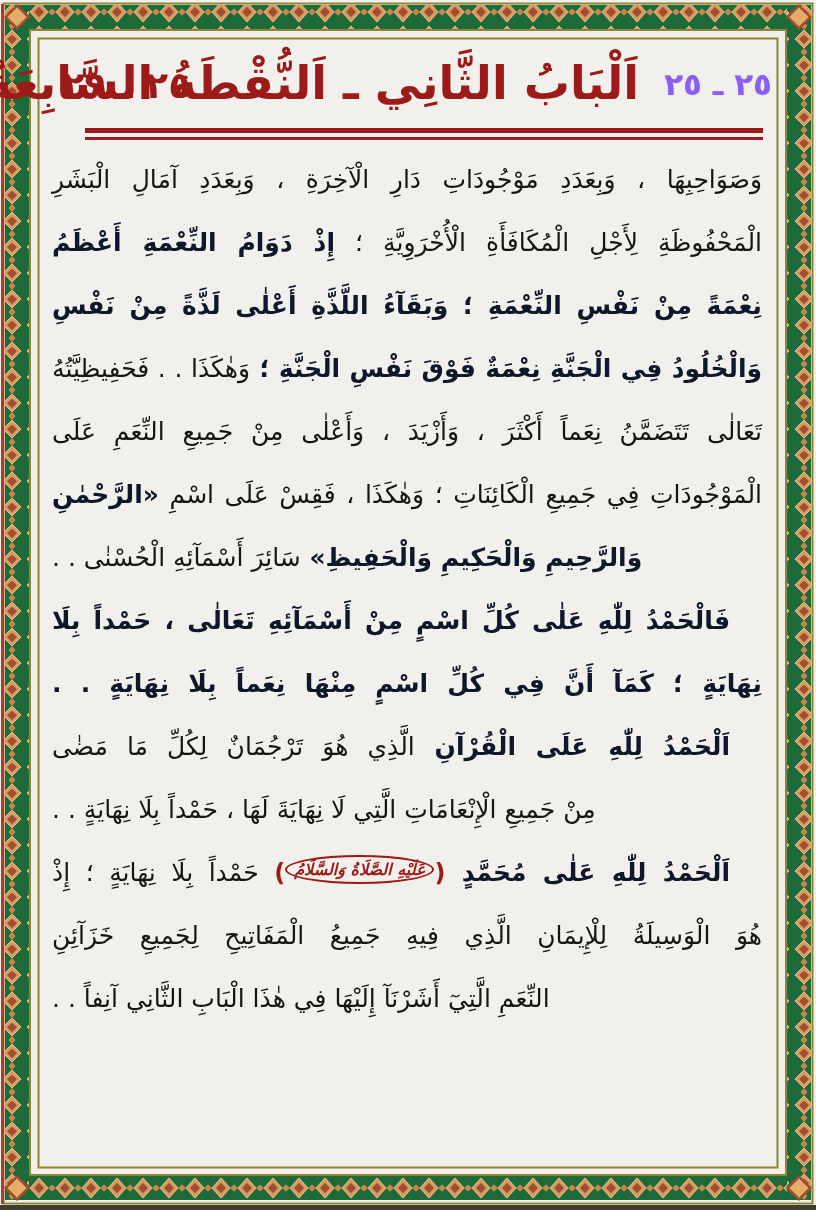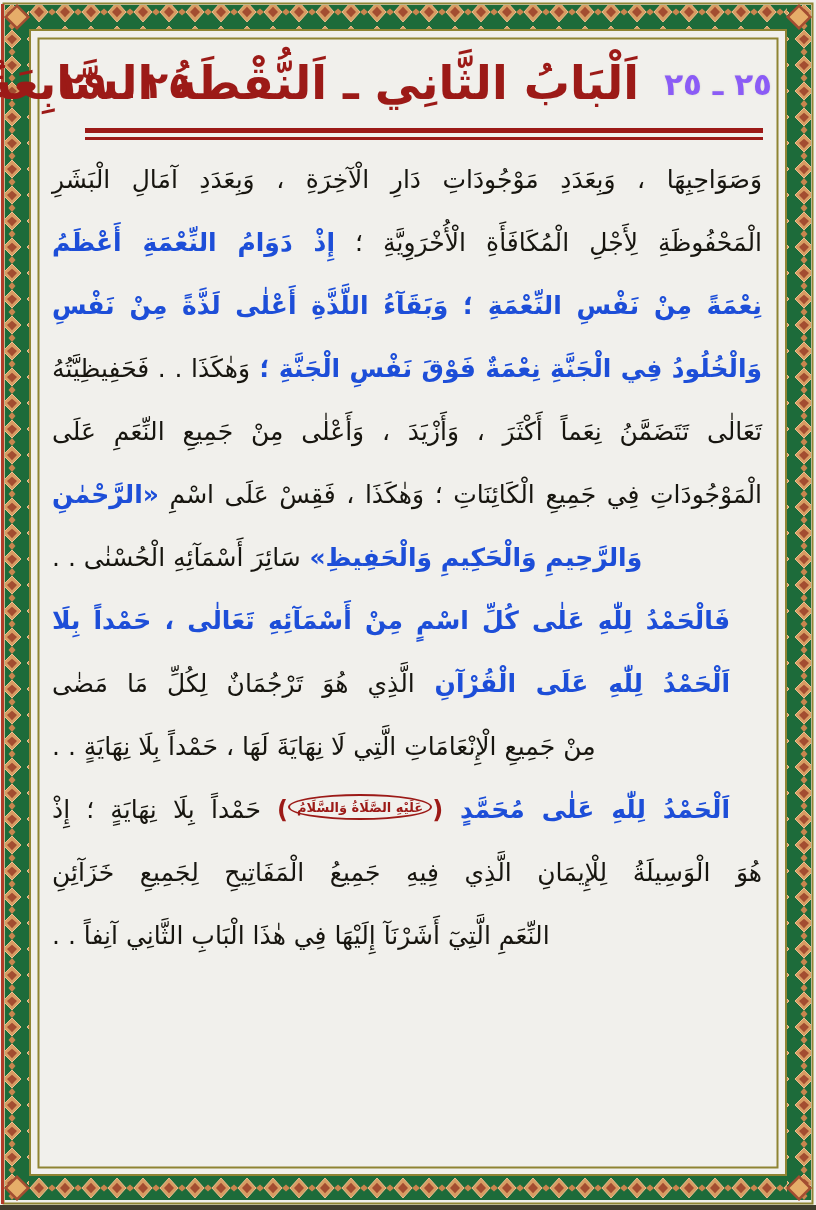--- a/index.html
+++ b/index.html
@@ -49,32 +49,33 @@
     text-align:left;
     white-space:nowrap;
     overflow:hidden;
   }
   .line.just{
     white-space:normal;
     text-align:justify;
     text-align-last:justify;
   }
   .line.indent{padding-right:44px;}
-  .run-red{color:#1d4ed8;font-weight:bold;margin-top:44px;}
+  .run-red{color:#0f172a;font-weight:bold;margin-top:44px;}
   .run-black{color:#17150f;}
 
   .seal{color:#9c1a17;font-weight:bold;}
   .seal .paren{font-size:24px;}
   .seal-oval{
     display:inline-block;
-    font-size:13px;line-height:1;
+    font-size:16px;line-height:1;
     border:2px solid #9c1a17;border-radius:50%;
     padding:5px 7px 4px 7px;
     vertical-align:6px;
     white-space:nowrap;
+    font-style:italic;
   }
 </style>
 </head>
 <body>
 
 <div class="page">
 
   <svg class="frame" width="816" height="1210" viewBox="0 0 816 1210">
     <defs>
       <pattern id="chH" width="26" height="24" patternUnits="userSpaceOnUse">
@@ -128,20 +129,21 @@
 
     <div class="body-text">
         <div class="line just"><span class="run-black">وَصَوَاحِبِهَا ، وَبِعَدَدِ مَوْجُودَاتِ دَارِ الْآخِرَةِ ، وَبِعَدَدِ آمَالِ الْبَشَرِ</span></div>
         <div class="line just"><span class="run-black">الْمَحْفُوظَةِ لِأَجْلِ الْمُكَافَأَةِ الْأُخْرَوِيَّةِ ؛ </span><span class="run-red">إِذْ دَوَامُ النِّعْمَةِ أَعْظَمُ</span></div>
         <div class="line just"><span class="run-red">نِعْمَةً مِنْ نَفْسِ النِّعْمَةِ ؛ وَبَقَآءُ اللَّذَّةِ أَعْلٰى لَذَّةً مِنْ نَفْسِ اللَّذَّةِ ؛</span></div>
         <div class="line just"><span class="run-red">وَالْخُلُودُ فِي الْجَنَّةِ نِعْمَةٌ فَوْقَ نَفْسِ الْجَنَّةِ ؛ </span><span class="run-black">وَهٰكَذَا . . فَحَفِيظِيَّتُهُ</span></div>
         <div class="line just"><span class="run-black">تَعَالٰى تَتَضَمَّنُ نِعَماً أَكْثَرَ ، وَأَزْيَدَ ، وَأَعْلٰى مِنْ جَمِيعِ النِّعَمِ عَلَى</span></div>
         <div class="line just"><span class="run-black">الْمَوْجُودَاتِ فِي جَمِيعِ الْكَائِنَاتِ ؛ وَهٰكَذَا ، فَقِسْ عَلَى اسْمِ </span><span class="run-red">«الرَّحْمٰنِ</span></div>
         <div class="line"><span class="run-red">وَالرَّحِيمِ وَالْحَكِيمِ وَالْحَفِيظِ» </span><span class="run-black">سَائِرَ أَسْمَآئِهِ الْحُسْنٰى . .</span></div>
         <div class="line just indent"><span class="run-red">فَالْحَمْدُ لِلّٰهِ عَلٰى كُلِّ اسْمٍ مِنْ أَسْمَآئِهِ تَعَالٰى ، حَمْداً بِلَا</span></div>
+        <div class="line just"><span class="run-red">نِهَايَةٍ ؛ كَمَآ أَنَّ فِي كُلِّ اسْمٍ مِنْهَا نِعَماً بِلَا نِهَايَةٍ . .</span></div>
         <div class="line just indent"><span class="run-red">اَلْحَمْدُ لِلّٰهِ عَلَى الْقُرْآنِ </span><span class="run-black">الَّذِي هُوَ تَرْجُمَانٌ لِكُلِّ مَا مَضٰى</span></div>
         <div class="line"><span class="run-black">مِنْ جَمِيعِ الْإِنْعَامَاتِ الَّتِي لَا نِهَايَةَ لَهَا ، حَمْداً بِلَا نِهَايَةٍ . .</span></div>
         <div class="line just indent"><span class="run-red">اَلْحَمْدُ لِلّٰهِ عَلٰى مُحَمَّدٍ </span><span class="seal"><span class="paren">(</span><span class="seal-oval">عَلَيْهِ الصَّلَاةُ وَالسَّلَامُ</span><span class="paren">)</span></span><span class="run-black"> حَمْداً بِلَا نِهَايَةٍ ؛ إِذْ</span></div>
         <div class="line just"><span class="run-black">هُوَ الْوَسِيلَةُ لِلْإِيمَانِ الَّذِي فِيهِ جَمِيعُ الْمَفَاتِيحِ لِجَمِيعِ خَزَآئِنِ</span></div>
         <div class="line"><span class="run-black">النِّعَمِ الَّتِيٓ أَشَرْنَآ إِلَيْهَا فِي هٰذَا الْبَابِ الثَّانِي آنِفاً . .</span></div>
       </div>
 
   </div>
 </div>
 

